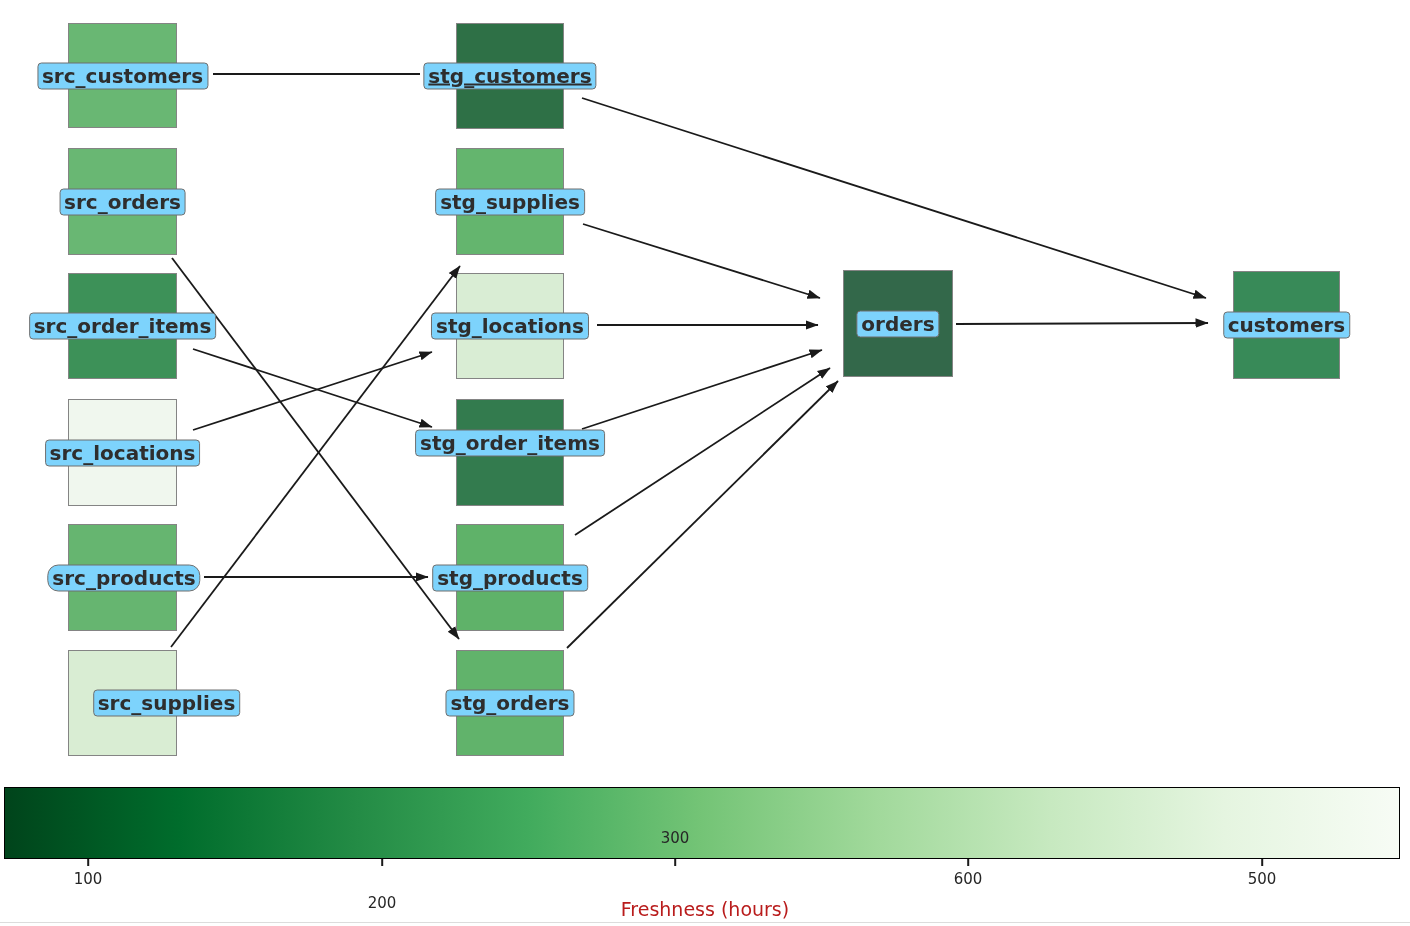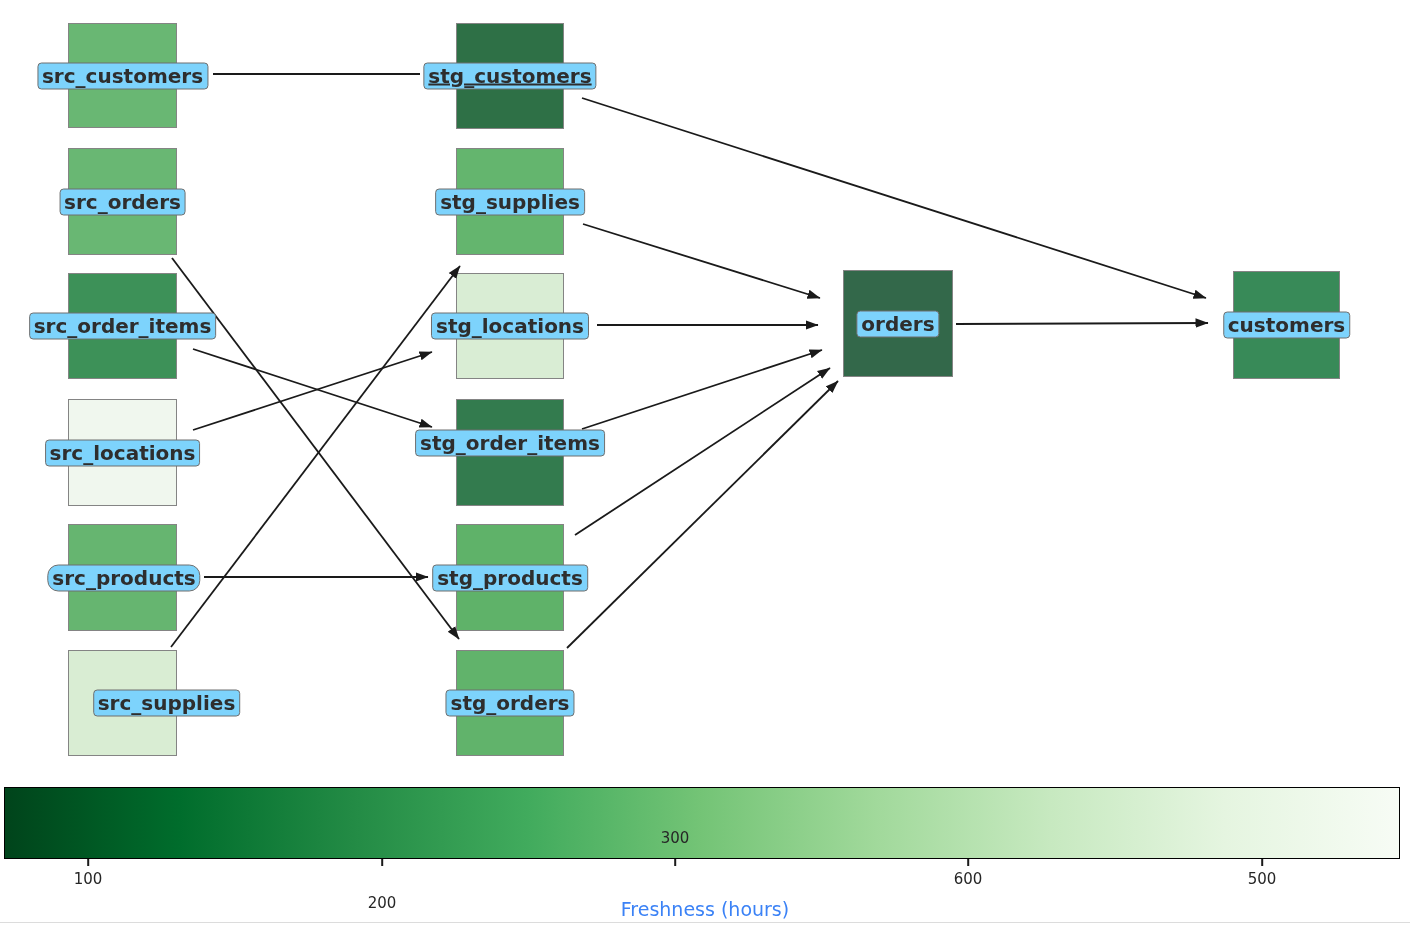--- a/index.html
+++ b/index.html
@@ -22,21 +22,21 @@
   #colorbar{
     position:absolute;box-sizing:border-box;border:1.4px solid #000000;
   }
   .tickmark{position:absolute;width:1.6px;height:7px;background:#1a1a1a;transform:translateX(-50%);}
   .ticklabel{
     position:absolute;transform:translateX(-50%);
     font-size:15px;color:#262626;white-space:nowrap;
   }
   #cbar-xlabel{
     position:absolute;left:0;width:1410px;text-align:center;
-    font-size:19px;color:#3b82f6;
+    font-size:19px;color:#b91c1c;
   }
   #bottom-rule{position:absolute;left:0;width:1410px;height:1px;background:#dcdcdc;}
 </style>
 </head>
 <body>
 
 <div id="canvas">
   <div id="squares-layer">
       <div class="sq" style="left: 68px; top: 23px; width: 109px; height: 105px; background: rgb(105, 183, 115);"></div>
       <div class="sq" style="left: 68px; top: 148px; width: 109px; height: 107px; background: rgb(105, 183, 115);"></div>

